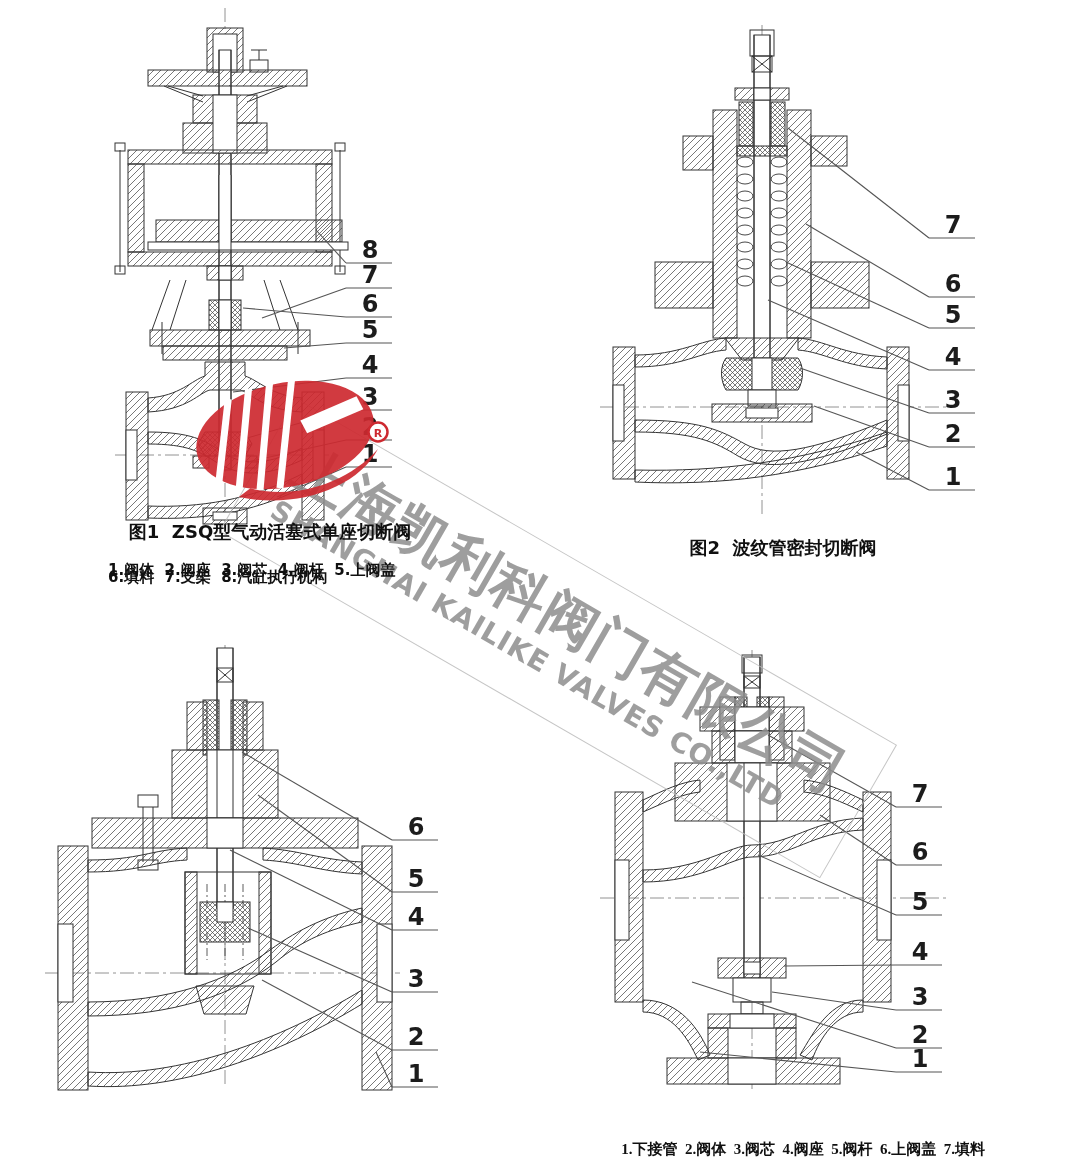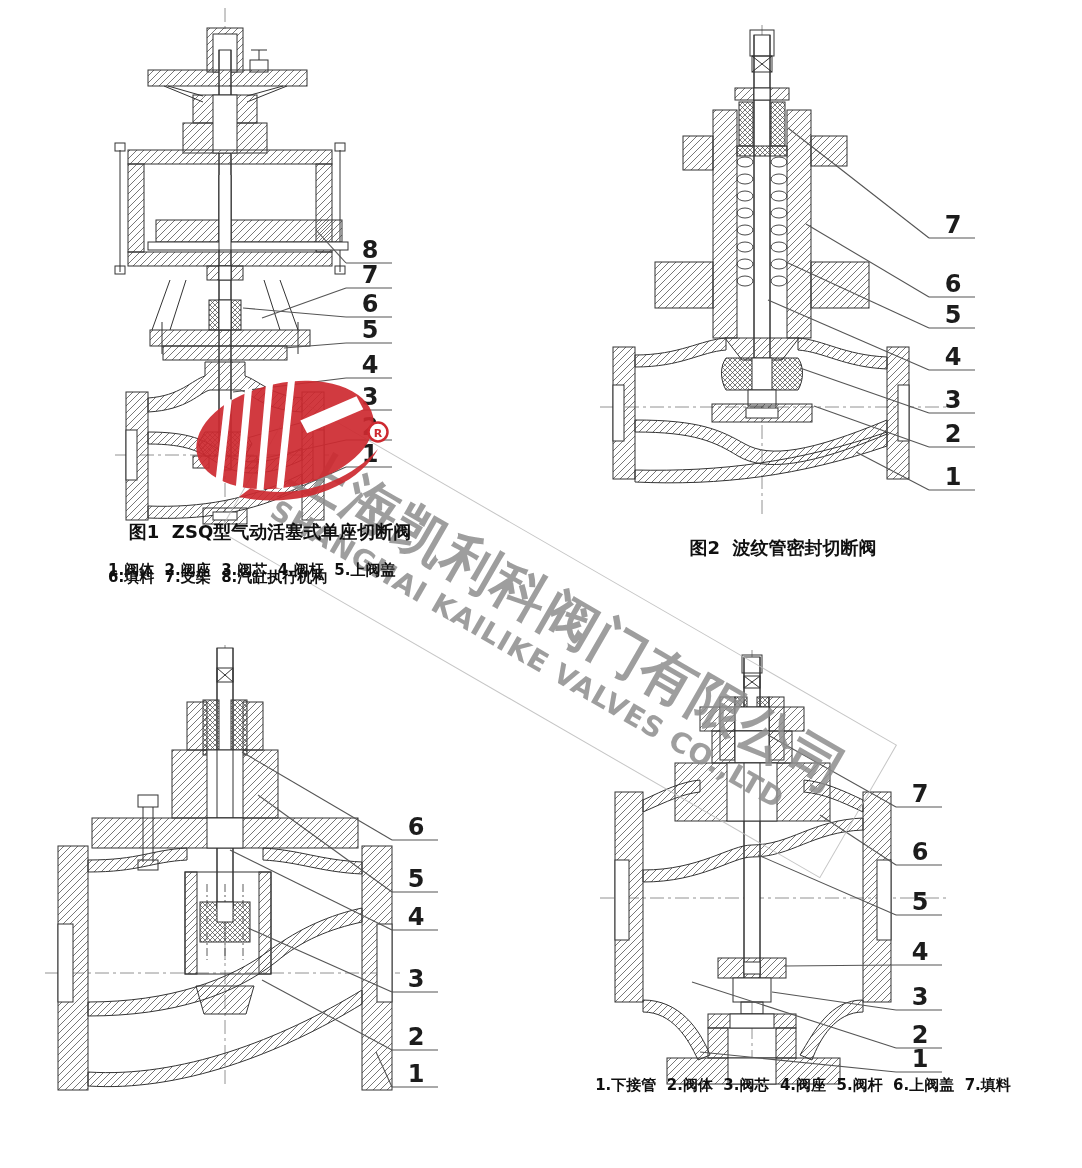--- a/index.html
+++ b/index.html
@@ -376,21 +376,21 @@
   <div class="wm-en">SHANGHAI KAILIKE VALVES CO.,LTD</div>
 </div>
 
 <div class="caption fig-title" style="left:95px;top:520px;width:350px;">图1  ZSQ型气动活塞式单座切断阀</div>
 <div class="caption fig-parts left" style="left:108px;top:561px;width:340px;">1.阀体  2.阀座  3.阀芯  4.阀杆  5.上阀盖</div>
 <div class="caption fig-parts left" style="left:108px;top:568px;width:340px;">6.填料  7.支架  8.汽缸执行机构</div>
 
 <div class="caption fig-title" style="left:608px;top:536px;width:350px;">图2  波纹管密封切断阀</div>
 
 
-<div class="caption fig-parts" style="left:563px;top:1076px;width:480px;">1.下接管  2.阀体  3.阀芯  4.阀座  5.阀杆  6.上阀盖  7.填料</div>
+<div class="caption fig-parts" style="left:563px;top:1140px;width:480px;font-family:Liberation Serif, serif;">1.下接管  2.阀体  3.阀芯  4.阀座  5.阀杆  6.上阀盖  7.填料</div>
 
 <svg class="logo" width="212" height="138" viewBox="0 0 212 138">
   <g transform="rotate(-12 100 63)">
     <ellipse cx="100" cy="63" rx="90" ry="52" fill="#cd2930" opacity="0.92"></ellipse>
     <g stroke="#ffffff" stroke-width="7">
       <line x1="52" y1="16" x2="24" y2="100"></line>
       <line x1="74" y1="10" x2="44" y2="106"></line>
       <line x1="96" y1="8" x2="64" y2="112"></line>
       <line x1="118" y1="10" x2="84" y2="114"></line>
     </g>

